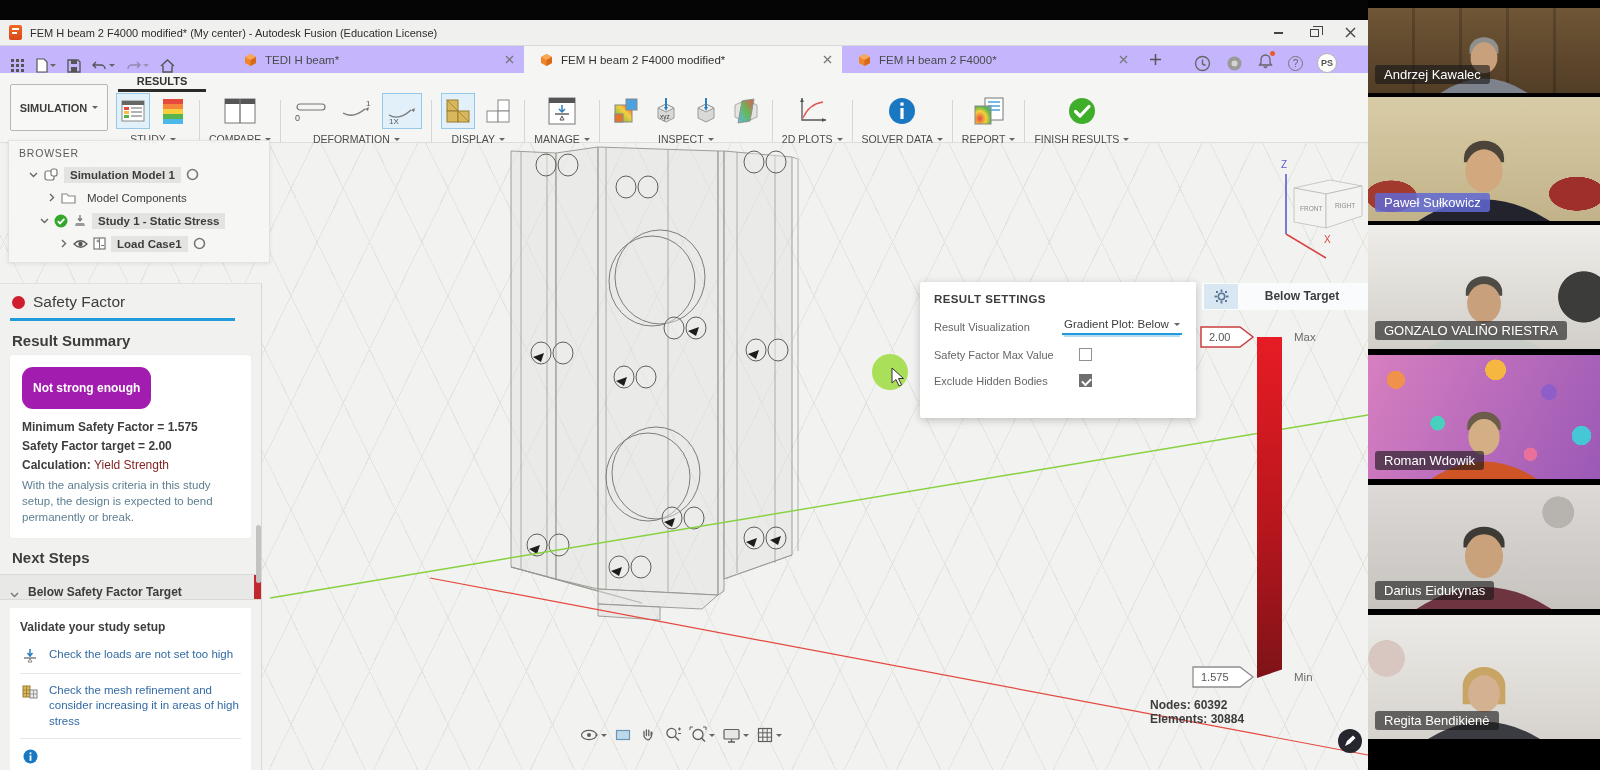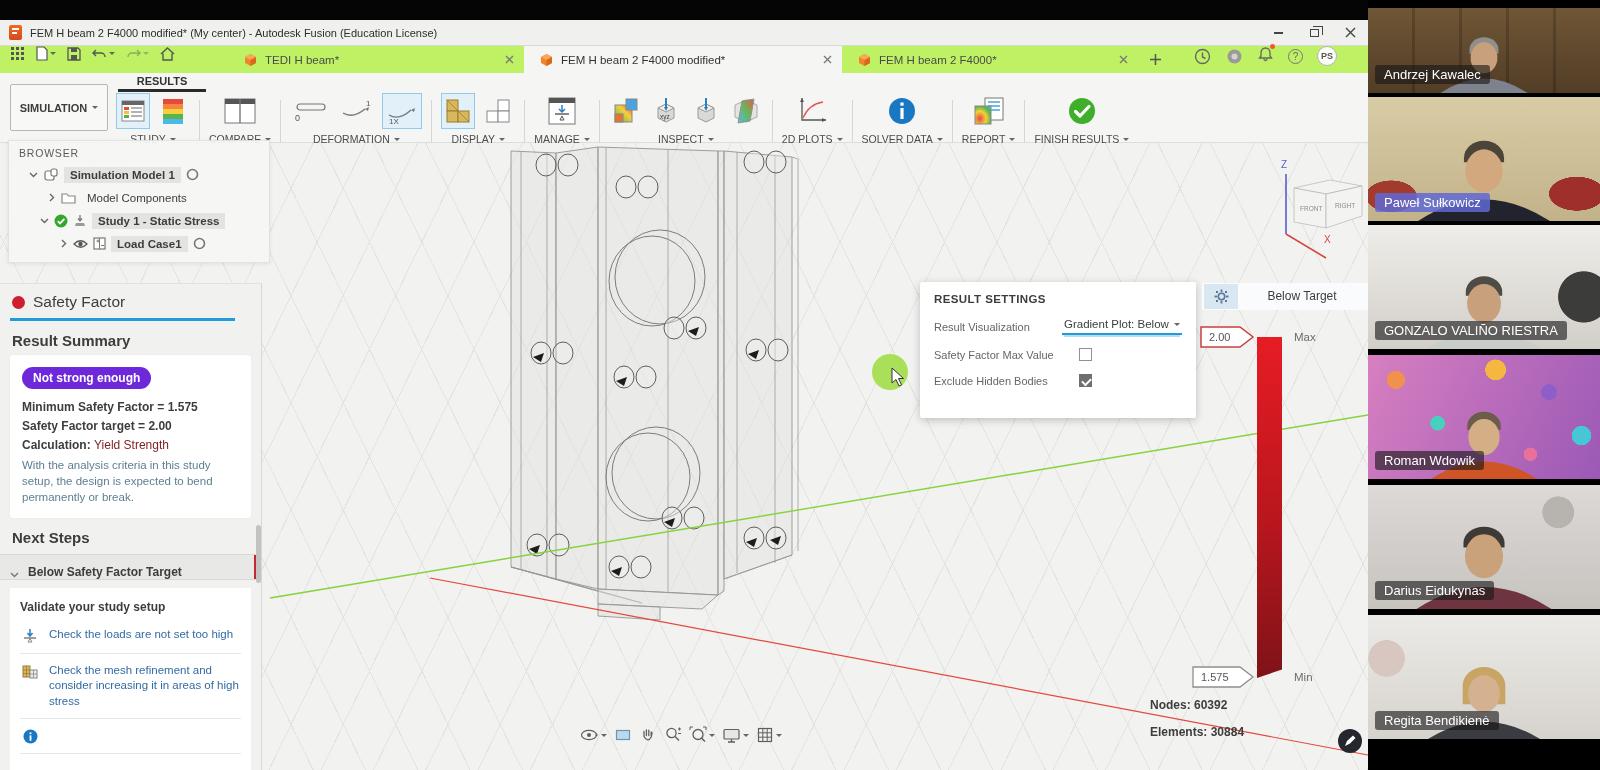--- a/index.html
+++ b/index.html
@@ -13,21 +13,21 @@
 #titlebar{left:0;top:20px;width:1368px;height:26px;background:#f0f0ee;border-bottom:1px solid #d9d9d7;display:flex;align-items:center}
 #appicon{width:13px;height:15px;margin:0 8px 0 9px;border-radius:2px;background:linear-gradient(#f26a21,#d8481c);position:relative}
 #appicon::before{content:'';position:absolute;left:3px;top:3px;width:7px;height:2px;background:#fff}
 #appicon::after{content:'';position:absolute;left:3px;top:7px;width:5px;height:2px;background:#fff}
 #titletext{font-size:11px;color:#2d2d2d}
 #winbtns{margin-left:auto;display:flex}
 .winbtn{width:36px;height:25px;display:flex;align-items:center;justify-content:center}
 .minglyph{width:9px;height:2px;background:#444}
 .maxglyph{width:9px;height:8px;border:1px solid #444;position:relative}
 .maxglyph::before{content:'';position:absolute;left:2px;top:-4px;width:9px;height:8px;border:1px solid #444;border-left:none;border-bottom:none}
-#tabbar{left:0;top:46px;width:1368px;height:27px;background:#bef264;display:flex;align-items:flex-start}
+#tabbar{left:0;top:46px;width:1368px;height:27px;background:#c4b5fd;display:flex;align-items:flex-end}
 #quick{width:228px;display:flex;align-items:center;gap:11px;padding-left:10px}
 .qi{display:flex;align-items:center;gap:2px}
 .tab{height:27px;display:flex;align-items:center;gap:8px;padding:0 10px 0 16px;font-size:11.5px;color:#4a4a4a}
 .tab.t1,.tab.t3{width:296px}.tab.t2{width:318px}
 .tab.active{background:#f5f5f3;color:#333}
 .tab .lbl{white-space:nowrap;overflow:hidden}
 .tab .x{margin-left:auto}
 #plusbtn{width:34px;height:27px;display:flex;align-items:center;justify-content:center}
 #tbicons{display:flex;align-items:center;gap:15px;margin-left:22px}
 .bellwrap{position:relative}
@@ -74,21 +74,21 @@
 .ind1{padding-left:20px}.ind2{padding-left:38px}.ind3{padding-left:31px}.ind4{padding-left:50px}
 
 
 #dock{left:0;top:283px;width:262px;height:487px;background:#f1f1ef;border-right:1px solid #d8d8d6;border-top:1px solid #e2e2e0;overflow:hidden}
 #dockhead{display:flex;align-items:center;gap:8px;padding:9px 12px 7px}
 #dockdot{width:13px;height:13px;border-radius:50%;background:#cf1f2e}
 #docktitle{font-size:15.5px;color:#3d3d3d}
 #dockrule{height:3px;background:#1f9cd9;margin:0 26px 0 10px}
 .dockh2{font-size:15px;color:#3d3d3d;margin:11px 12px 6px;font-weight:bold}
 .card{background:#fff;margin:0 10px;border-radius:3px;padding:12px;box-shadow:0 0 2px rgba(0,0,0,.06)}
-#badge{display:inline-block;background:#6d28d9;color:#fff;font-weight:bold;font-size:12px;padding:4px 11px;border-radius:11px}
+#badge{display:inline-block;background:#a21caf;color:#fff;font-weight:bold;font-size:12px;padding:14px 11px;border-radius:11px}
 .sline{font-size:12px;font-weight:bold;color:#3d3d3d;margin-top:4px;line-height:1.25}
 .sline:first-of-type{margin-top:11px}
 .calcval{font-weight:normal;color:#7f1d1d}
 #note{font-size:11.5px;color:#5d7f90;margin-top:5px;line-height:1.38}
 #belowrow{position:relative;height:26px;background:#e8e8e6;border-top:1px solid #d9d9d7;border-bottom:1px solid #d9d9d7;display:flex;align-items:flex-end;margin-top:8px}
 #belowrow .bl{font-size:12px;font-weight:bold;color:#3d3d3d;margin-left:9px}
 #redtab{position:absolute;right:0;top:0;width:7px;height:100%;background:#c1272d}
 #valcard{background:#fff;margin:8px 10px 0;padding:12px 10px 4px;min-height:230px}
 #valhead{font-size:12px;font-weight:bold;color:#3d3d3d;margin-bottom:4px}
 .step{display:flex;gap:9px;padding:9px 0;border-bottom:1px solid #e6e6e4;align-items:flex-start}
@@ -103,30 +103,30 @@
 .rsrow{display:flex;align-items:center;margin-bottom:13px}
 .rslabel{width:128px;font-size:11px;color:#666}
 #dd{width:120px;display:flex;align-items:center;justify-content:space-between;font-size:11.5px;color:#3d3d3d;padding:0 2px 3px;border-bottom:2px solid #1f9cd9;box-shadow:0 4px 0 -2px #b5dcf2}
 .cb{width:13px;height:13px;border:1px solid #919191;background:#fff;margin-left:17px;position:relative}
 .cb.on{background:#6f6f6f;border-color:#6f6f6f}
 .cb.on::after{content:'';position:absolute;left:2px;top:2.5px;width:7px;height:4px;border-left:2px solid #fff;border-bottom:2px solid #fff;transform:rotate(-45deg)}
 
 
 #legendstrip{left:1202px;top:283px;width:166px;height:27px;background:rgba(252,253,254,.85)}
 #gearbtn{left:1204px;top:284px;width:34px;height:25px;background:#d9e7f2;display:flex;align-items:center;justify-content:center}
-#legendheader{left:1240px;top:283px;width:124px;height:27px;line-height:27px;text-align:center;font-size:12px;font-weight:normal;color:#3d3d3d}
+#legendheader{left:1240px;top:283px;width:124px;height:27px;line-height:27px;text-align:center;font-size:12px;font-weight:bold;color:#3d3d3d}
 #colorbar{left:1257px;top:337px;width:25px;height:341px;background:linear-gradient(#e71c24,#b8161d 55%,#7e1318);clip-path:polygon(0 0,100% 0,100% 97.5%,0 100%)}
 .sidetext{font-size:11.5px;color:#6d6d6b}
 #maxlabel{left:1294px;top:331px}
 #minlabel{left:1294px;top:671px}
 #tagmax{left:1200px;top:326px}
 #tagmin{left:1192px;top:666px}
 .tagtext{font-size:11px;fill:#555}
 #stats{left:1150px;top:698px;width:164px;text-align:left;font-size:12px;font-weight:bold;color:#3d3d3d}
-#stats .line2{margin-top:13px}
+#stats .line2{}
 
 
 #vcube{left:1262px;top:150px}
 .vcface{fill:#f4f4f2;stroke:#b8b8b6;stroke-width:.8;opacity:.9}
 .vctext{font-size:6.5px;fill:#8b8b89}
 .vcz{font-size:10px;fill:#5c5cd0}
 .vcx{font-size:10px;fill:#d64541}
 
 
 #navbar{left:580px;top:726px;display:flex;align-items:center;gap:7px}

